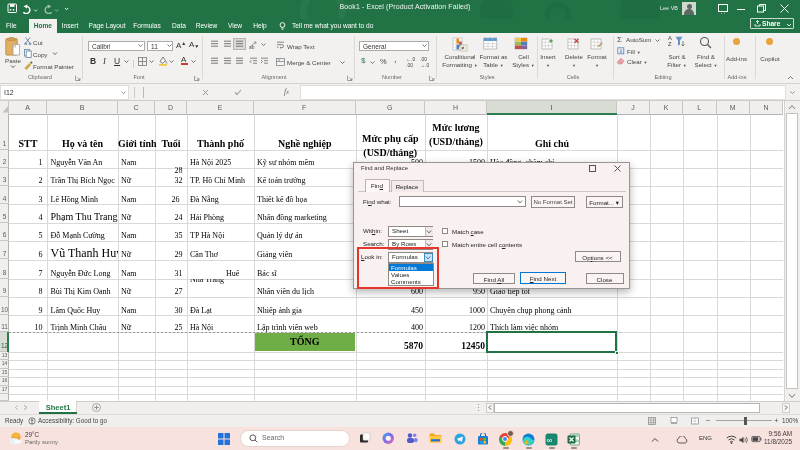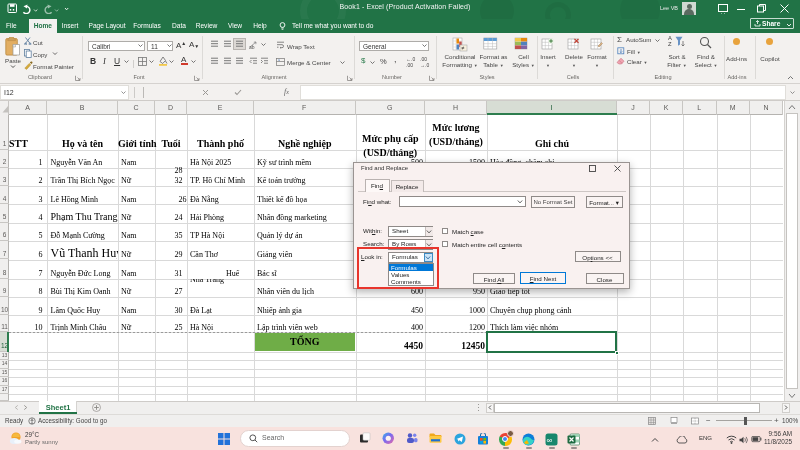--- a/index.html
+++ b/index.html
@@ -395,48 +395,48 @@
 <div class="a" style="left:0;top:297px;width:9px;height:18.399999999999977px;background:transparent;border-bottom:1px solid #c8c6c3;font-size:6.5px;color:#5c5a58;display:flex;align-items:flex-end;justify-content:center;padding-bottom:1.5px;line-height:1.1;overflow:hidden">10</div>
 <div class="a" style="left:0;top:315.4px;width:9px;height:17.0px;background:transparent;border-bottom:1px solid #c8c6c3;font-size:6.5px;color:#5c5a58;display:flex;align-items:flex-end;justify-content:center;padding-bottom:1.5px;line-height:1.1;overflow:hidden">11</div>
 <div class="a" style="left:0;top:332.4px;width:9px;height:19.600000000000023px;background:#d7ddd4;border-bottom:1px solid #c8c6c3;font-size:6.5px;color:#1c5c36;display:flex;align-items:flex-end;justify-content:center;padding-bottom:1.5px;line-height:1.1;overflow:hidden">12</div>
 <div class="a" style="left:0;top:352px;width:9px;height:8.399999999999977px;background:transparent;border-bottom:1px solid #c8c6c3;font-size:5px;color:#5c5a58;line-height:7.399999999999977px;text-align:center;overflow:hidden">13</div>
 <div class="a" style="left:0;top:360.4px;width:9px;height:8.400000000000034px;background:transparent;border-bottom:1px solid #c8c6c3;font-size:5px;color:#5c5a58;line-height:7.400000000000034px;text-align:center;overflow:hidden">14</div>
 <div class="a" style="left:0;top:368.8px;width:9px;height:8.399999999999977px;background:transparent;border-bottom:1px solid #c8c6c3;font-size:5px;color:#5c5a58;line-height:7.399999999999977px;text-align:center;overflow:hidden">15</div>
 <div class="a" style="left:0;top:377.2px;width:9px;height:8.400000000000034px;background:transparent;border-bottom:1px solid #c8c6c3;font-size:5px;color:#5c5a58;line-height:7.400000000000034px;text-align:center;overflow:hidden">16</div>
 <div class="a" style="left:0;top:385.6px;width:9px;height:8.399999999999977px;background:transparent;border-bottom:1px solid #c8c6c3;font-size:5px;color:#5c5a58;line-height:7.399999999999977px;text-align:center;overflow:hidden">17</div>
 <div class="a" style="left:0;top:394px;width:9px;height:7px;background:transparent;border-bottom:1px solid #c8c6c3;font-size:5px;color:#5c5a58;line-height:6px;text-align:center;overflow:hidden"></div>
 <div class="a" style="left:7px;top:332.4px;width:2px;height:19.6px;background:#2d7d4e"></div>
-<div class="a ser" style="left:9px;top:137.5px;width:38px;font-weight:bold;font-size:10px;line-height:12px;white-space:nowrap">STT</div>
+<div class="a ser" style="left:9px;top:137.5px;width:38px;text-align:center;font-weight:bold;font-size:10px;line-height:12px;white-space:nowrap">STT</div>
 <div class="a ser" style="left:47px;top:137.5px;width:71px;text-align:center;font-weight:bold;font-size:10px;line-height:12px;white-space:nowrap">Họ và tên</div>
 <div class="a ser" style="left:118px;top:137.5px;width:37px;text-align:center;font-weight:bold;font-size:10px;line-height:12px;white-space:nowrap">Giới tính</div>
 <div class="a ser" style="left:155px;top:137.5px;width:32px;text-align:center;font-weight:bold;font-size:10px;line-height:12px;white-space:nowrap">Tuổi</div>
 <div class="a ser" style="left:187px;top:137.5px;width:67px;text-align:center;font-weight:bold;font-size:10px;line-height:12px;white-space:nowrap">Thành phố</div>
 <div class="a ser" style="left:254px;top:137.5px;width:101.5px;text-align:center;font-weight:bold;font-size:10px;line-height:12px;white-space:nowrap">Nghề nghiệp</div>
 <div class="a ser" style="left:355.5px;top:132px;width:69.5px;text-align:center;font-weight:bold;font-size:10px;line-height:14px">Mức phụ cấp<br>(USD/tháng)</div>
 <div class="a ser" style="left:425px;top:120.5px;width:62px;text-align:center;font-weight:bold;font-size:10px;line-height:14px">Mức lương<br>(USD/tháng)</div>
 <div class="a ser" style="left:487px;top:137.5px;width:130px;text-align:center;font-weight:bold;font-size:10px;line-height:12px;white-space:nowrap">Ghi chú</div>
 <div class="a ser" style="left:9.5px;top:150.5px;width:37px;height:16.69999999999999px;font-size:8px;color:#000;display:flex;align-items:flex-end;padding-bottom:0.2px;justify-content:flex-end;padding-right:4px;white-space:nowrap;overflow:hidden;line-height:1;">1</div>
 <div class="a ser" style="left:47.5px;top:150.5px;width:70px;height:16.69999999999999px;font-size:8px;color:#000;display:flex;align-items:flex-end;padding-bottom:0.2px;justify-content:flex-start;padding-left:3px;white-space:nowrap;overflow:hidden;line-height:1;">Nguyễn Văn An</div>
 <div class="a ser" style="left:118.5px;top:150.5px;width:36px;height:16.69999999999999px;font-size:8px;color:#000;display:flex;align-items:flex-end;padding-bottom:0.2px;justify-content:flex-start;padding-left:2.5px;white-space:nowrap;overflow:hidden;line-height:1;">Nam</div>
 <div class="a ser" style="left:155.5px;top:158px;width:31px;height:16.69999999999999px;font-size:8px;color:#000;display:flex;align-items:flex-end;padding-bottom:0.2px;justify-content:flex-end;padding-right:4px;white-space:nowrap;overflow:hidden;line-height:1;">28</div>
 <div class="a ser" style="left:187.5px;top:150.5px;width:66px;height:16.69999999999999px;font-size:8px;color:#000;display:flex;align-items:flex-end;padding-bottom:0.2px;justify-content:flex-start;padding-left:2.5px;white-space:nowrap;overflow:hidden;line-height:1;">Hà Nội 2025</div>
-<div class="a ser" style="left:254.5px;top:150.5px;width:100.5px;height:16.69999999999999px;font-size:8px;color:#000;display:flex;align-items:flex-end;padding-bottom:0.2px;justify-content:flex-start;padding-left:2.5px;white-space:nowrap;overflow:hidden;line-height:1;">Kỹ sư trình mềm</div>
+<div class="a ser" style="left:254.5px;top:150.5px;width:100.5px;height:16.69999999999999px;font-size:8px;color:#000;display:flex;align-items:flex-end;padding-bottom:0.2px;justify-content:flex-start;padding-left:2.5px;white-space:nowrap;overflow:hidden;line-height:1;">Kỹ sư nhóm mềm</div>
 <div class="a ser" style="left:356.0px;top:150.5px;width:68.5px;height:16.69999999999999px;font-size:8px;color:#000;display:flex;align-items:flex-end;padding-bottom:0.2px;justify-content:flex-end;padding-right:1.5px;white-space:nowrap;overflow:hidden;line-height:1;">500</div>
 <div class="a ser" style="left:425.5px;top:150.5px;width:61px;height:16.69999999999999px;font-size:8px;color:#000;display:flex;align-items:flex-end;padding-bottom:0.2px;justify-content:flex-end;padding-right:1.5px;white-space:nowrap;overflow:hidden;line-height:1;">1500</div>
 <div class="a ser" style="left:487.5px;top:150.5px;width:129px;height:16.69999999999999px;font-size:8px;color:#000;display:flex;align-items:flex-end;padding-bottom:0.2px;justify-content:flex-start;padding-left:2.5px;white-space:nowrap;overflow:hidden;line-height:1;">Hòa đồng, chăm chỉ</div>
 <div class="a ser" style="left:9.5px;top:168.2px;width:37px;height:17.400000000000006px;font-size:8px;color:#000;display:flex;align-items:flex-end;padding-bottom:0.2px;justify-content:flex-end;padding-right:4px;white-space:nowrap;overflow:hidden;line-height:1;">2</div>
 <div class="a ser" style="left:47.5px;top:168.2px;width:70px;height:17.400000000000006px;font-size:8px;color:#000;display:flex;align-items:flex-end;padding-bottom:0.2px;justify-content:flex-start;padding-left:3px;white-space:nowrap;overflow:hidden;line-height:1;">Trần Thị Bích Ngọc</div>
 <div class="a ser" style="left:118.5px;top:168.2px;width:36px;height:17.400000000000006px;font-size:8px;color:#000;display:flex;align-items:flex-end;padding-bottom:0.2px;justify-content:flex-start;padding-left:2.5px;white-space:nowrap;overflow:hidden;line-height:1;">Nữ</div>
 <div class="a ser" style="left:155.5px;top:168.2px;width:31px;height:17.400000000000006px;font-size:8px;color:#000;display:flex;align-items:flex-end;padding-bottom:0.2px;justify-content:flex-end;padding-right:4px;white-space:nowrap;overflow:hidden;line-height:1;">32</div>
 <div class="a ser" style="left:187.5px;top:168.2px;width:66px;height:17.400000000000006px;font-size:8px;color:#000;display:flex;align-items:flex-end;padding-bottom:0.2px;justify-content:flex-start;padding-left:2.5px;white-space:nowrap;overflow:hidden;line-height:1;">TP. Hồ Chí Minh</div>
 <div class="a ser" style="left:254.5px;top:168.2px;width:100.5px;height:17.400000000000006px;font-size:8px;color:#000;display:flex;align-items:flex-end;padding-bottom:0.2px;justify-content:flex-start;padding-left:2.5px;white-space:nowrap;overflow:hidden;line-height:1;">Kế toán trưởng</div>
 <div class="a ser" style="left:9.5px;top:186.6px;width:37px;height:17.30000000000001px;font-size:8px;color:#000;display:flex;align-items:flex-end;padding-bottom:0.2px;justify-content:flex-end;padding-right:4px;white-space:nowrap;overflow:hidden;line-height:1;">3</div>
 <div class="a ser" style="left:47.5px;top:186.6px;width:70px;height:17.30000000000001px;font-size:8px;color:#000;display:flex;align-items:flex-end;padding-bottom:0.2px;justify-content:flex-start;padding-left:3px;white-space:nowrap;overflow:hidden;line-height:1;">Lê Hồng Minh</div>
 <div class="a ser" style="left:118.5px;top:186.6px;width:36px;height:17.30000000000001px;font-size:8px;color:#000;display:flex;align-items:flex-end;padding-bottom:0.2px;justify-content:flex-start;padding-left:2.5px;white-space:nowrap;overflow:hidden;line-height:1;">Nam</div>
-<div class="a ser" style="left:155.5px;top:186.6px;width:31px;height:17.30000000000001px;font-size:8px;color:#000;display:flex;align-items:flex-end;padding-bottom:0.2px;justify-content:flex-end;padding-right:0;white-space:nowrap;overflow:hidden;line-height:1;">26</div>
+<div class="a ser" style="left:155.5px;top:186.6px;width:31px;height:17.30000000000001px;font-size:8px;color:#000;display:flex;align-items:flex-end;padding-bottom:0.2px;justify-content:flex-end;padding-right:7px;white-space:nowrap;overflow:hidden;line-height:1;">26</div>
 <div class="a ser" style="left:187.5px;top:186.6px;width:66px;height:17.30000000000001px;font-size:8px;color:#000;display:flex;align-items:flex-end;padding-bottom:0.2px;justify-content:flex-start;padding-left:2.5px;white-space:nowrap;overflow:hidden;line-height:1;">Đà Nẵng</div>
 <div class="a ser" style="left:254.5px;top:186.6px;width:100.5px;height:17.30000000000001px;font-size:8px;color:#000;display:flex;align-items:flex-end;padding-bottom:0.2px;justify-content:flex-start;padding-left:2.5px;white-space:nowrap;overflow:hidden;line-height:1;">Thiết kế đồ họa</div>
 <div class="a ser" style="left:9.5px;top:204.9px;width:37px;height:17.400000000000006px;font-size:8px;color:#000;display:flex;align-items:flex-end;padding-bottom:0.2px;justify-content:flex-end;padding-right:4px;white-space:nowrap;overflow:hidden;line-height:1;">4</div>
 <div class="a ser" style="left:47.5px;top:204.9px;width:70px;height:17.400000000000006px;font-size:10px;color:#000;display:flex;align-items:flex-end;padding-bottom:0.2px;justify-content:flex-start;padding-left:3px;white-space:nowrap;overflow:hidden;line-height:1;">Phạm Thu Trang</div>
 <div class="a ser" style="left:118.5px;top:204.9px;width:36px;height:17.400000000000006px;font-size:8px;color:#000;display:flex;align-items:flex-end;padding-bottom:0.2px;justify-content:flex-start;padding-left:2.5px;white-space:nowrap;overflow:hidden;line-height:1;">Nữ</div>
 <div class="a ser" style="left:155.5px;top:204.9px;width:31px;height:17.400000000000006px;font-size:8px;color:#000;display:flex;align-items:flex-end;padding-bottom:0.2px;justify-content:flex-end;padding-right:4px;white-space:nowrap;overflow:hidden;line-height:1;">24</div>
 <div class="a ser" style="left:187.5px;top:204.9px;width:66px;height:17.400000000000006px;font-size:8px;color:#000;display:flex;align-items:flex-end;padding-bottom:0.2px;justify-content:flex-start;padding-left:2.5px;white-space:nowrap;overflow:hidden;line-height:1;">Hải Phòng</div>
 <div class="a ser" style="left:254.5px;top:204.9px;width:100.5px;height:17.400000000000006px;font-size:8px;color:#000;display:flex;align-items:flex-end;padding-bottom:0.2px;justify-content:flex-start;padding-left:2.5px;white-space:nowrap;overflow:hidden;line-height:1;">Nhân đồng marketing</div>
 <div class="a ser" style="left:9.5px;top:223.3px;width:37px;height:17.299999999999983px;font-size:8px;color:#000;display:flex;align-items:flex-end;padding-bottom:0.2px;justify-content:flex-end;padding-right:4px;white-space:nowrap;overflow:hidden;line-height:1;">5</div>
 <div class="a ser" style="left:47.5px;top:223.3px;width:70px;height:17.299999999999983px;font-size:8px;color:#000;display:flex;align-items:flex-end;padding-bottom:0.2px;justify-content:flex-start;padding-left:3px;white-space:nowrap;overflow:hidden;line-height:1;">Đỗ Mạnh Cường</div>
@@ -477,21 +477,21 @@
 <div class="a ser" style="left:9.5px;top:315.9px;width:37px;height:16.0px;font-size:8px;color:#000;display:flex;align-items:flex-end;padding-bottom:0.2px;justify-content:flex-end;padding-right:4px;white-space:nowrap;overflow:hidden;line-height:1;">10</div>
 <div class="a ser" style="left:47.5px;top:315.9px;width:70px;height:16.0px;font-size:8px;color:#000;display:flex;align-items:flex-end;padding-bottom:0.2px;justify-content:flex-start;padding-left:3px;white-space:nowrap;overflow:hidden;line-height:1;">Trịnh Minh Châu</div>
 <div class="a ser" style="left:118.5px;top:315.9px;width:36px;height:16.0px;font-size:8px;color:#000;display:flex;align-items:flex-end;padding-bottom:0.2px;justify-content:flex-start;padding-left:2.5px;white-space:nowrap;overflow:hidden;line-height:1;">Nữ</div>
 <div class="a ser" style="left:155.5px;top:315.9px;width:31px;height:16.0px;font-size:8px;color:#000;display:flex;align-items:flex-end;padding-bottom:0.2px;justify-content:flex-end;padding-right:4px;white-space:nowrap;overflow:hidden;line-height:1;">25</div>
 <div class="a ser" style="left:187.5px;top:315.9px;width:66px;height:16.0px;font-size:8px;color:#000;display:flex;align-items:flex-end;padding-bottom:0.2px;justify-content:flex-start;padding-left:2.5px;white-space:nowrap;overflow:hidden;line-height:1;">Hà Nội</div>
 <div class="a ser" style="left:254.5px;top:315.9px;width:100.5px;height:16.0px;font-size:8px;color:#000;display:flex;align-items:flex-end;padding-bottom:0.2px;justify-content:flex-start;padding-left:2.5px;white-space:nowrap;overflow:hidden;line-height:1;">Lập trình viên web</div>
 <div class="a ser" style="left:356.0px;top:315.9px;width:68.5px;height:16.0px;font-size:8px;color:#000;display:flex;align-items:flex-end;padding-bottom:0.2px;justify-content:flex-end;padding-right:1.5px;white-space:nowrap;overflow:hidden;line-height:1;">400</div>
 <div class="a ser" style="left:425.5px;top:315.9px;width:61px;height:16.0px;font-size:8px;color:#000;display:flex;align-items:flex-end;padding-bottom:0.2px;justify-content:flex-end;padding-right:1.5px;white-space:nowrap;overflow:hidden;line-height:1;">1200</div>
 <div class="a ser" style="left:487.5px;top:315.9px;width:129px;height:16.0px;font-size:8px;color:#000;display:flex;align-items:flex-end;padding-bottom:0.2px;justify-content:flex-start;padding-left:2.5px;white-space:nowrap;overflow:hidden;line-height:1;">Thích làm việc nhóm</div>
 <div class="a ser" style="left:254.5px;top:332.9px;width:100.5px;height:18.6px;background:#6fad47;text-align:center;font-weight:bold;font-size:10px;line-height:17px">TỔNG</div>
-<div class="a ser" style="left:356.0px;top:332.9px;width:68.5px;height:18.600000000000023px;font-size:9.5px;color:#000;display:flex;align-items:flex-end;padding-bottom:0.2px;justify-content:flex-end;padding-right:1.5px;font-weight:bold;white-space:nowrap;overflow:hidden;line-height:1;">4450</div>
+<div class="a ser" style="left:356.0px;top:332.9px;width:68.5px;height:18.600000000000023px;font-size:9.5px;color:#000;display:flex;align-items:flex-end;padding-bottom:0.2px;justify-content:flex-end;padding-right:1.5px;font-weight:bold;white-space:nowrap;overflow:hidden;line-height:1;">5870</div>
 <div class="a ser" style="left:425.5px;top:332.9px;width:61px;height:18.600000000000023px;font-size:9.5px;color:#000;display:flex;align-items:flex-end;padding-bottom:0.2px;justify-content:flex-end;padding-right:1.5px;font-weight:bold;white-space:nowrap;overflow:hidden;line-height:1;">12450</div>
 <div class="a" style="left:9px;top:331.9px;width:478px;height:1px;background:repeating-linear-gradient(90deg,#9a9a9a 0 2px,transparent 2px 4px)"></div>
 <div class="a" style="left:486px;top:331.4px;width:131px;height:21.6px;border:2px solid #217346;background:transparent"></div>
 <div class="a" style="left:614.5px;top:350.5px;width:4px;height:4px;background:#217346;border:1px solid #fff"></div>
 <div class="a" style="left:784px;top:101px;width:16px;height:300px;background:#f0efee;border-left:1px solid #d5d3d0"></div>
 <svg class="a" style="left:788px;top:104px" width="8" height="6" viewBox="0 0 8 6">
     <path d="M1 5l3-3.5L7 5" fill="none" stroke="#777" stroke-width="1"></path>
   </svg>
 <div class="a" style="left:786px;top:113px;width:12px;height:276px;background:#fff;border:1px solid #c5c3c0"></div>
 <svg class="a" style="left:788px;top:393px" width="8" height="6" viewBox="0 0 8 6">

